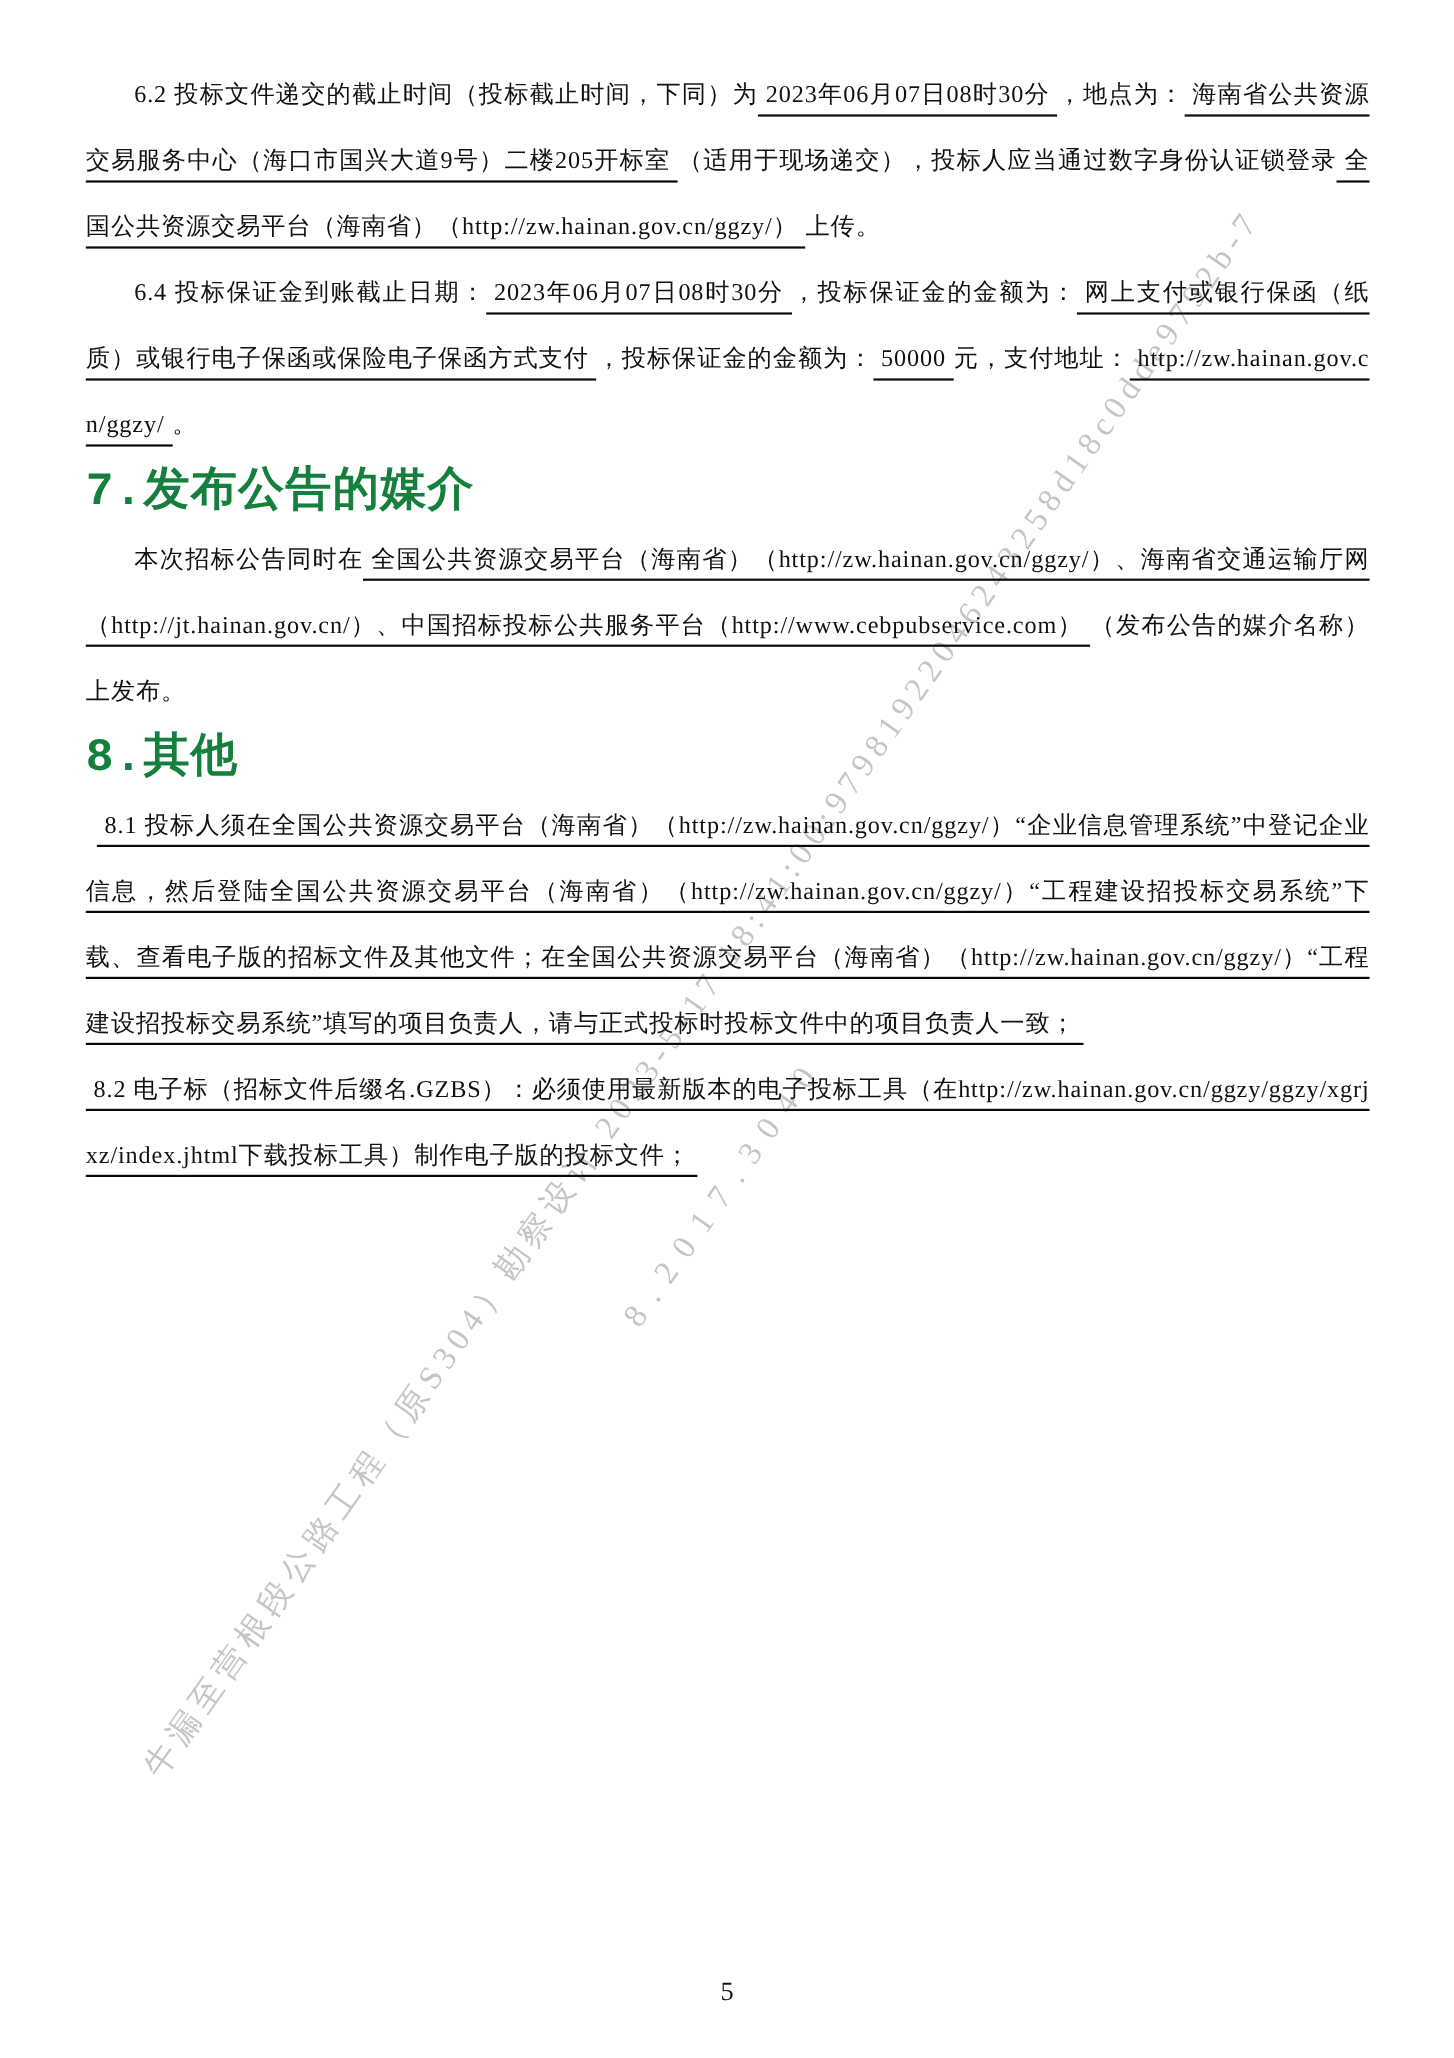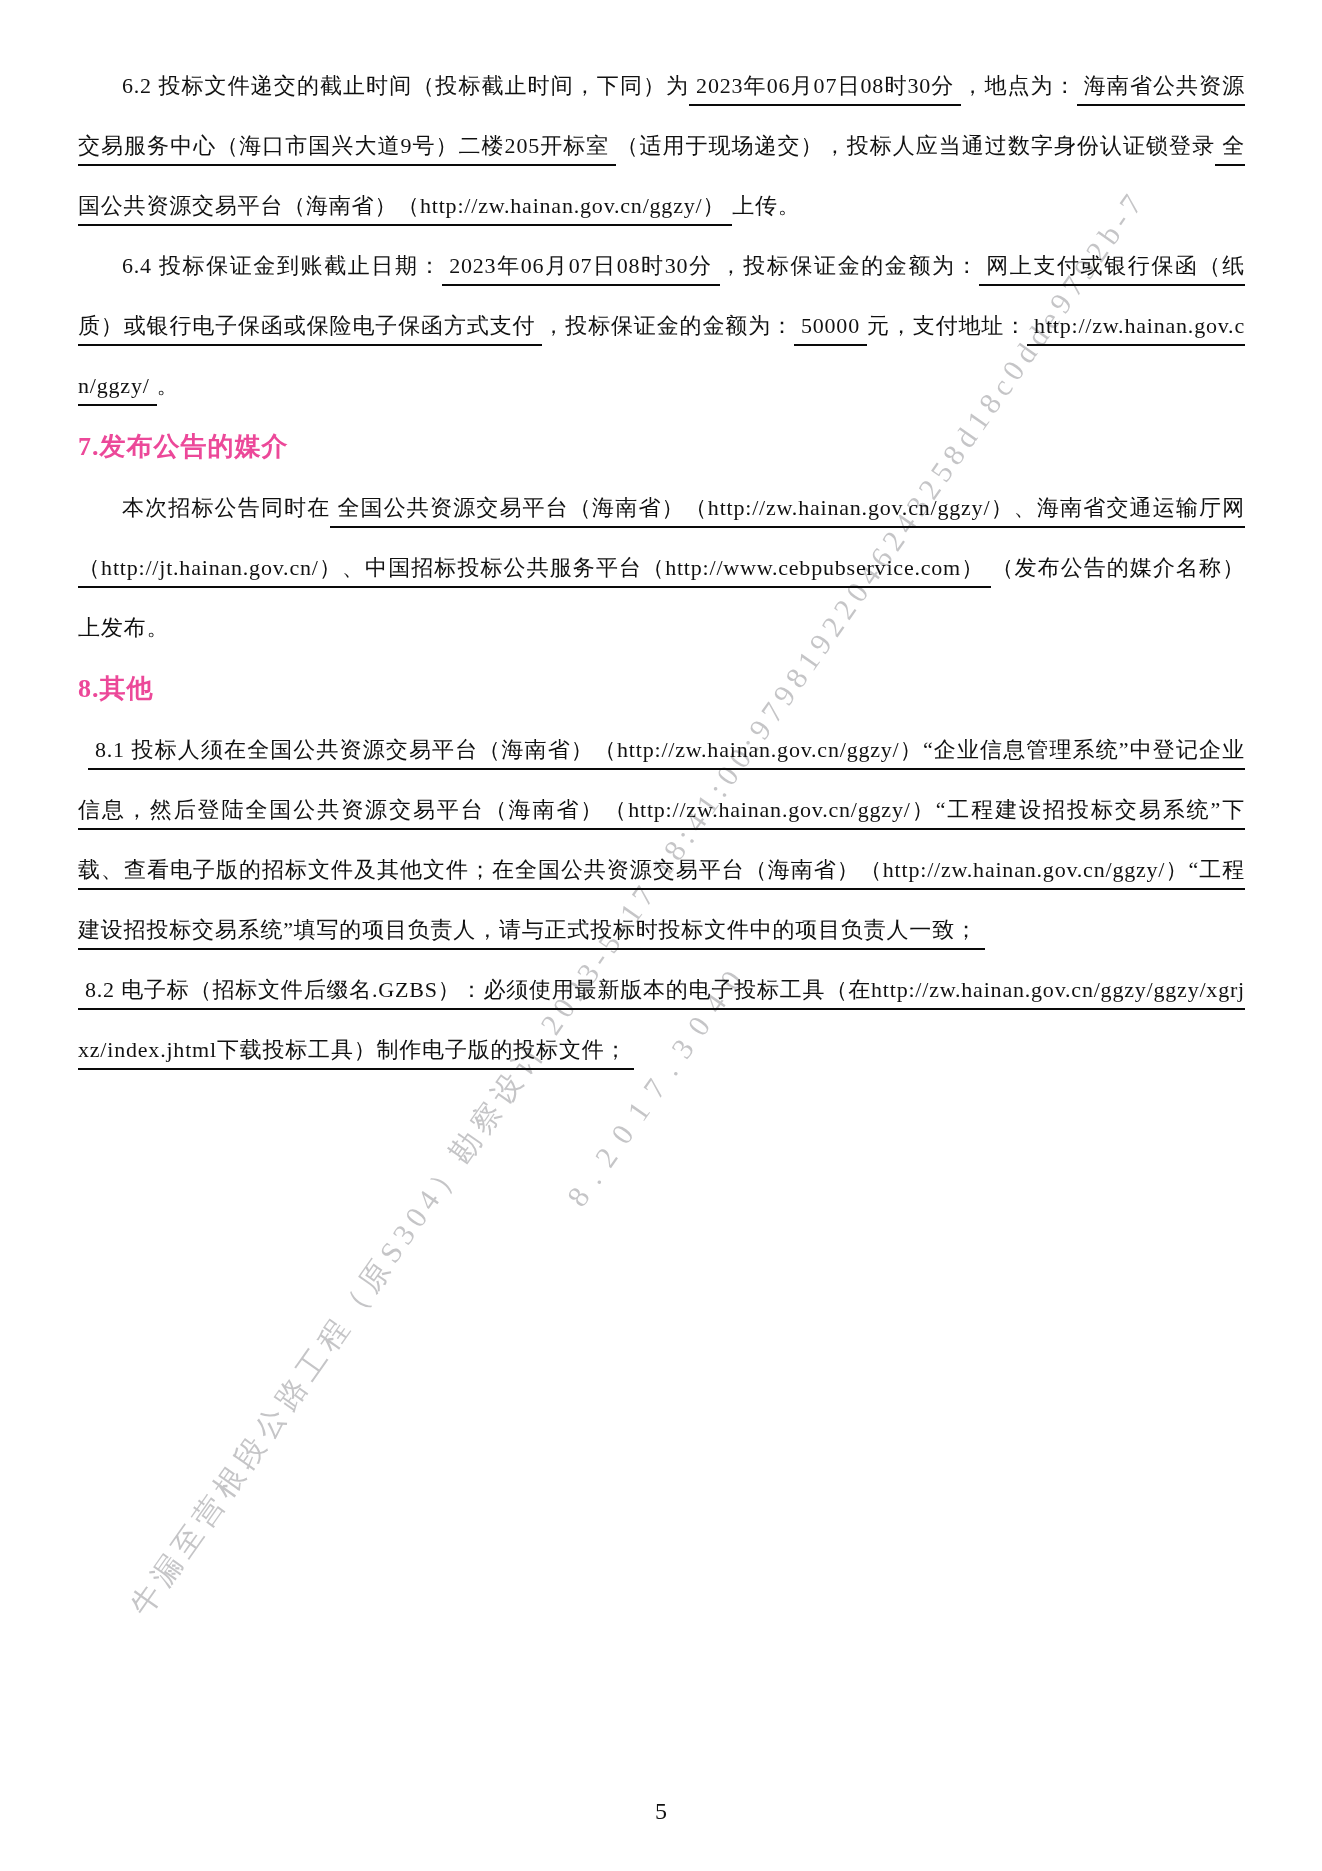--- a/index.html
+++ b/index.html
@@ -22,25 +22,25 @@
     line-height:60px;
     text-align:justify;
     letter-spacing:0.8px;
     word-break:break-all;
   }
   p.indent-lg { text-indent:44px; }
   p.indent-sm { text-indent:10px; }
   p.indent-none { text-indent:0; }
   h2.hd {
     margin:0;
-    font-size:26px;
+    font-size:42px;
     line-height:62px;
     font-weight:700;
-    font-family:Liberation Serif, serif;
-    color:#ec4899;
+    font-family:Liberation Mono, monospace;
+    color:#15803d;
     letter-spacing:1px;
   }
   span.run { }
   span.u {
     border-bottom:2px solid #0a0a0a;
     padding:0 7px 6px 7px;
   }
   .watermark {
     position:absolute; left:0; top:0; width:100%; height:100%;
     pointer-events:none;

